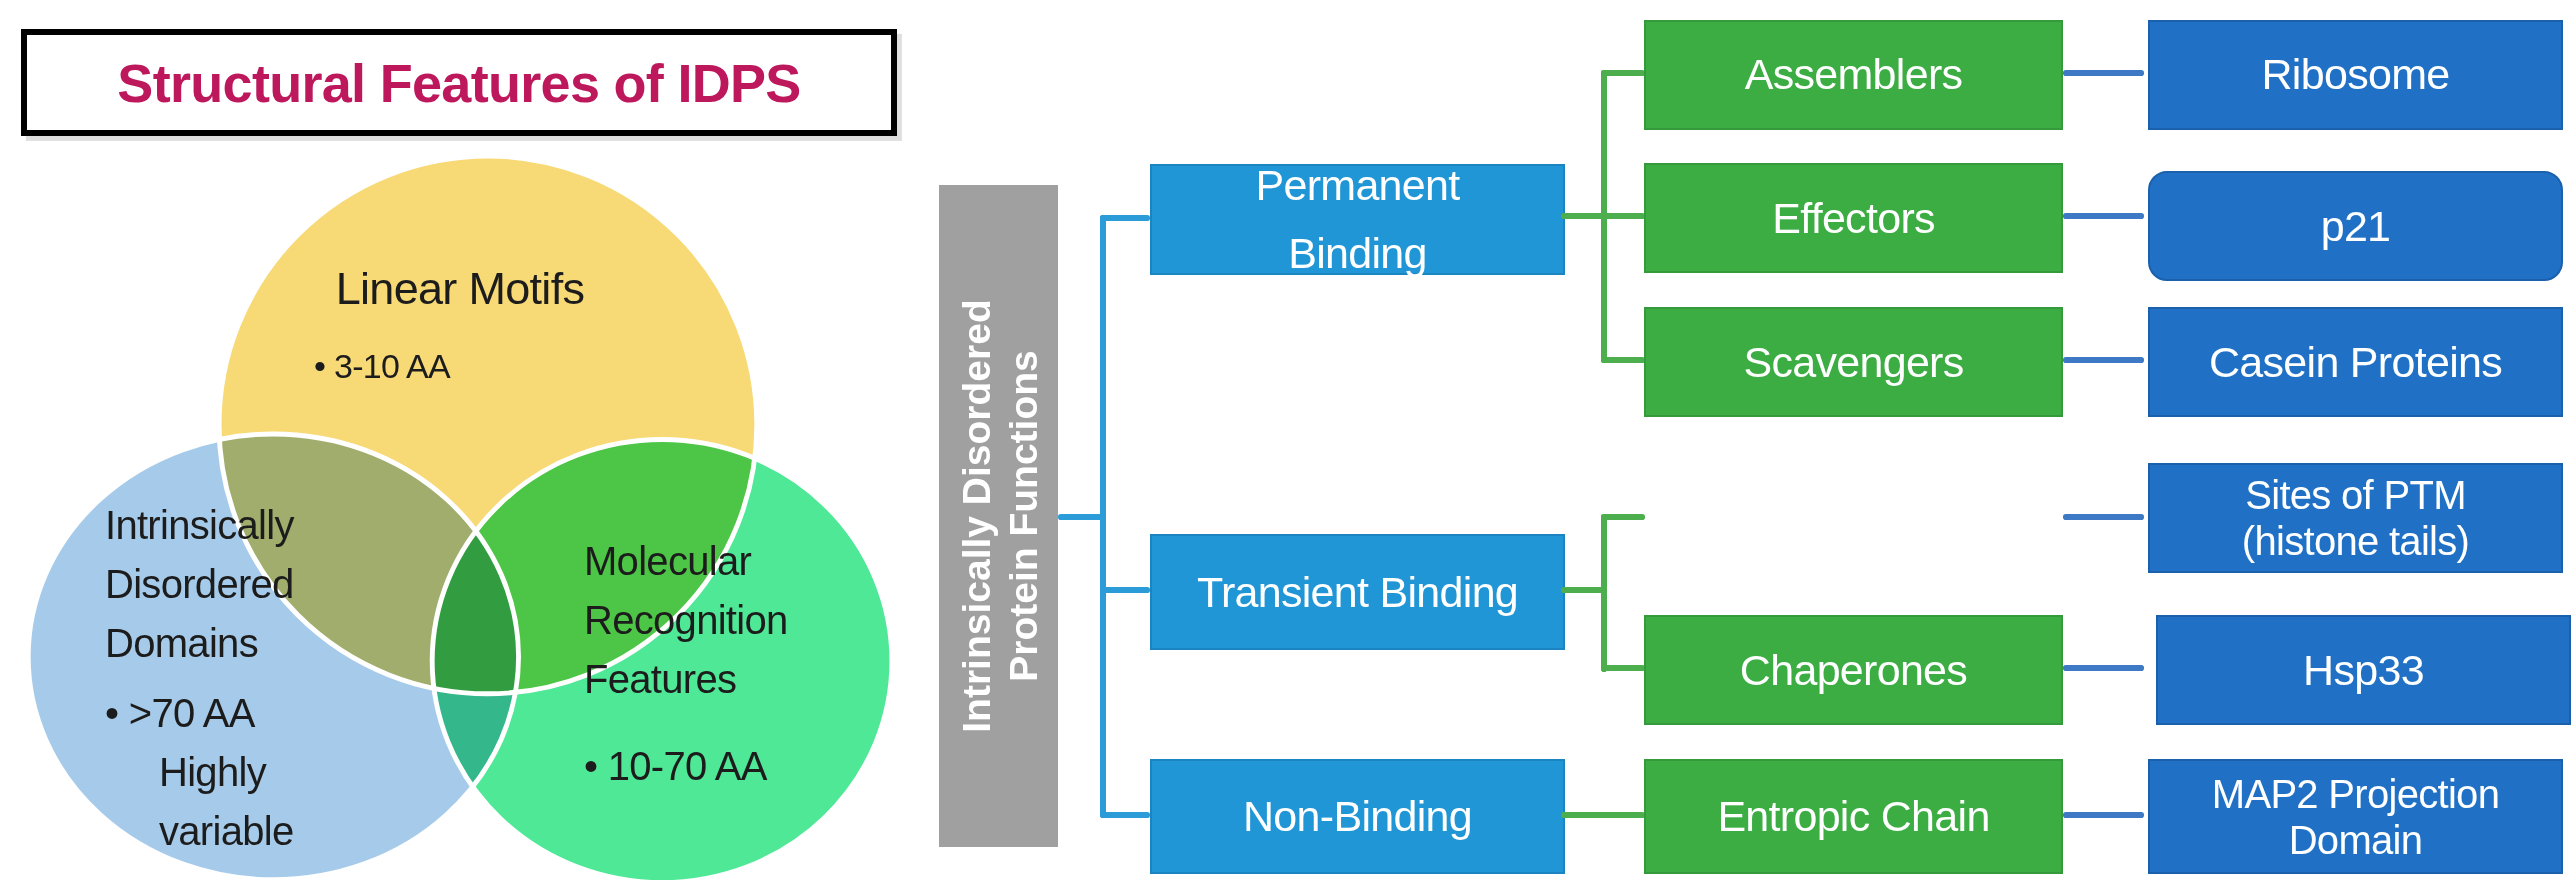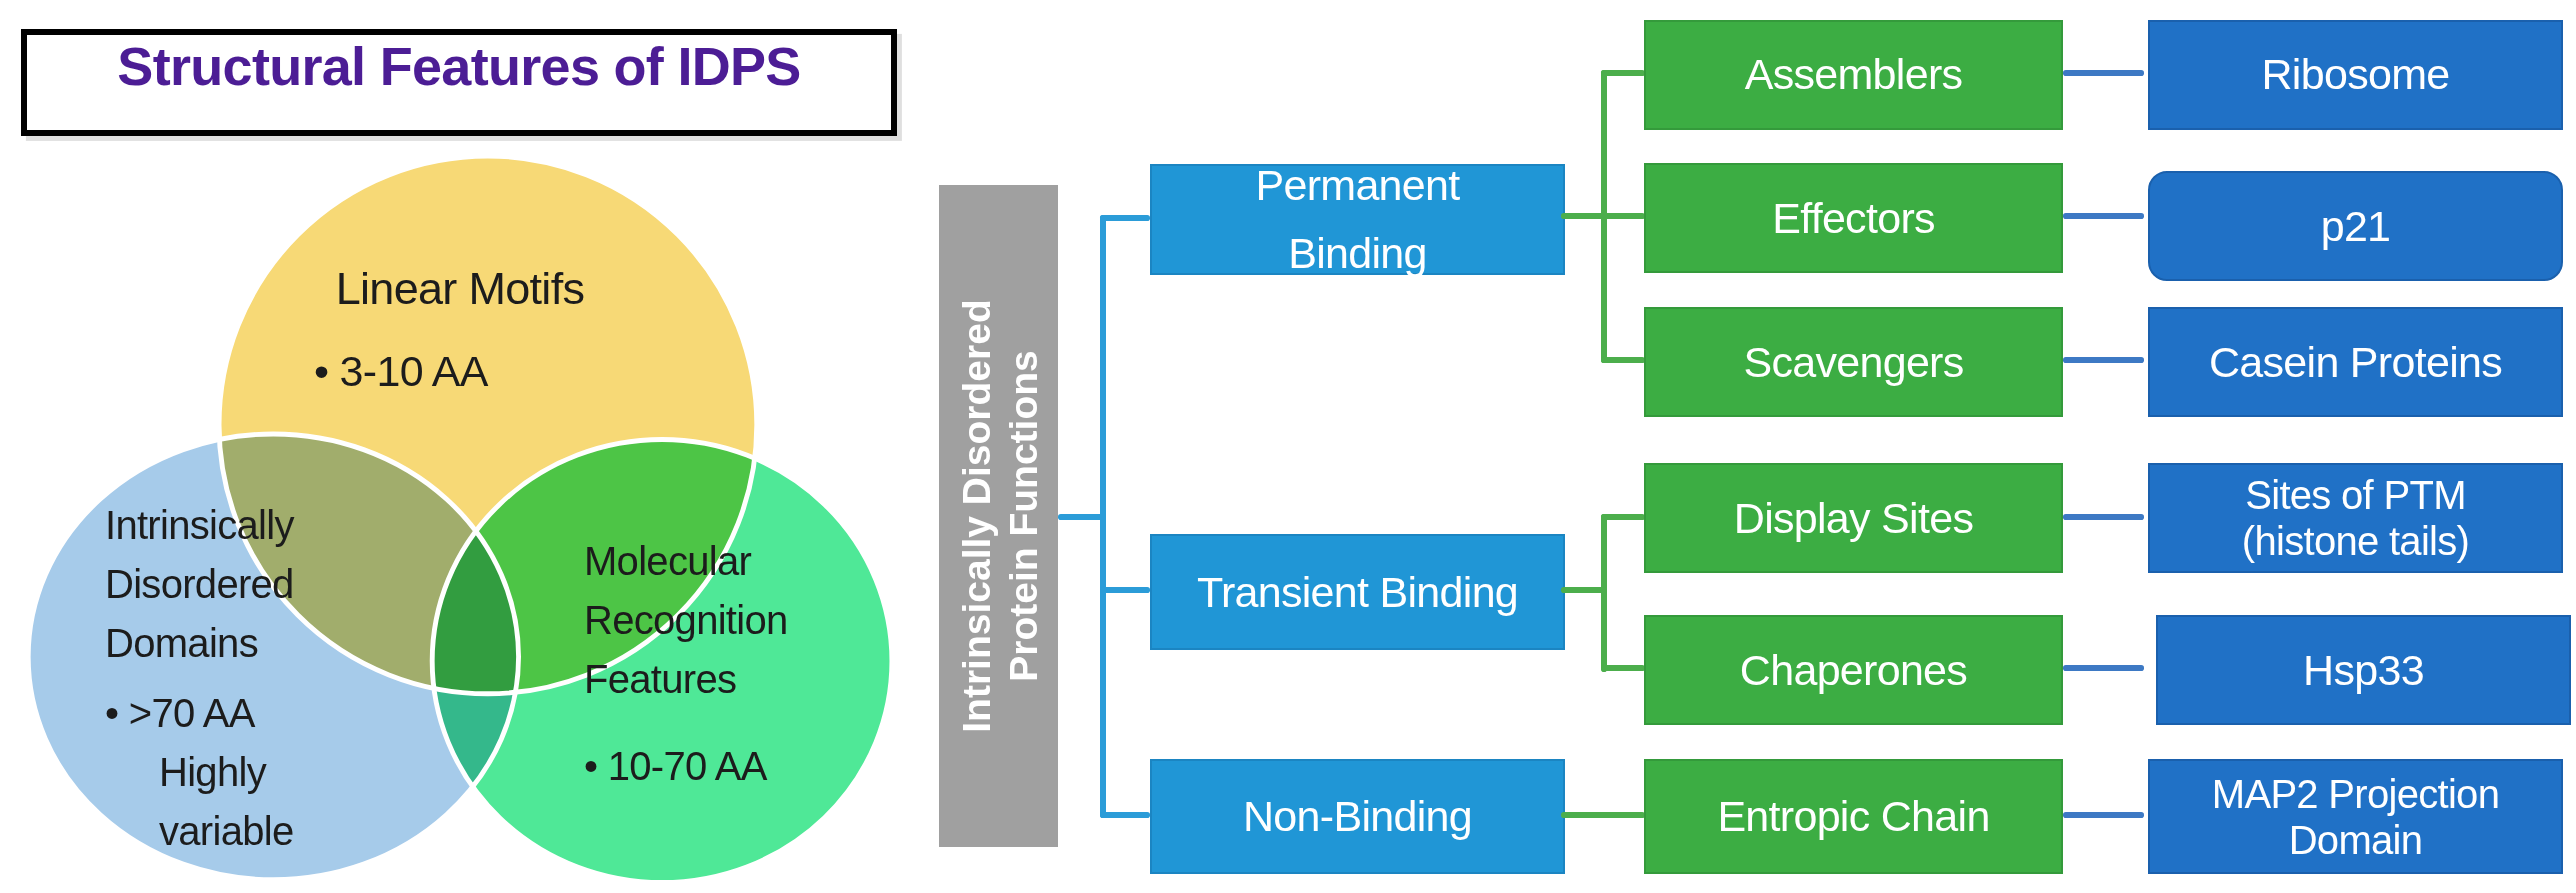--- a/index.html
+++ b/index.html
@@ -5,27 +5,27 @@
   html,body{margin:0;padding:0;background:#ffffff;}
   .canvas{
     position:relative;width:2576px;height:893px;background:#ffffff;overflow:hidden;
     font-family:"Liberation Sans","DejaVu Sans",sans-serif;
   }
   
   .venn-svg{position:absolute;left:0;top:0;}
   .title-box{
     position:absolute;left:21px;top:29px;width:864px;height:95px;
     background:#ffffff;border:6.3px solid #000;
-    display:flex;align-items:flex-start;justify-content:center;
-    font-size:54px;font-weight:700;letter-spacing:-0.7px;color:#4c1d95;
+    display:flex;align-items:center;justify-content:center;
+    font-size:54px;font-weight:700;letter-spacing:-0.7px;color:#be185d;
     box-shadow:4.9px 4.9px 0 rgba(140,140,140,.28);
   }
   .venn-text{position:absolute;color:#1c1c1c;letter-spacing:-0.7px;}
   .yellow-label{left:237px;top:263px;width:446px;text-align:center;font-size:45px;line-height:52px;}
-  .yellow-bullet{left:314px;top:347px;font-size:43px;}
+  .yellow-bullet{left:314px;top:347px;font-size:34px;}
   .blue-block{left:105px;top:496px;font-size:40px;line-height:59px;}
   .green-block{left:584px;top:532px;font-size:40px;line-height:59px;}
   .bullet-line{margin-top:11px;}
   .blue-block .cont{margin-left:54px;}
   .green-block .bullet-line{margin-top:28px;}
   
   .root-bar{position:absolute;left:939px;top:185px;width:119px;height:662px;background:#A0A0A0;}
   .root-rot{
     position:absolute;left:50%;top:50%;width:662px;height:119px;
     transform:translate(-50%,-50%) rotate(-90deg);
@@ -123,23 +123,20 @@
 
   <div class="box func" style="top:19.5px;height:106px;">
     <div>Assemblers</div>
   </div>
   <div class="box func" style="top:163px;height:106px;">
     <div>Effectors</div>
   </div>
   <div class="box func" style="top:307px;height:106px;">
     <div>Scavengers</div>
   </div>
-  <div class="box func" style="top:463px;height:106px;">
-    <div>Display Sites</div>
-  </div>
   <div class="box func" style="top:759px;height:111px;">
     <div>Entropic Chain</div>
   </div>
   <div class="box func" style="top:615px;height:106px;">
     <div>Chaperones</div>
   </div>
 
   <div class="hline c-steel" style="left:2063px;top:70px;width:81px;height:6.3px;"></div>
   <div class="hline c-steel" style="left:2063px;top:213px;width:81px;height:6.3px;"></div>
   <div class="hline c-steel" style="left:2063px;top:357px;width:81px;height:6.3px;"></div>

